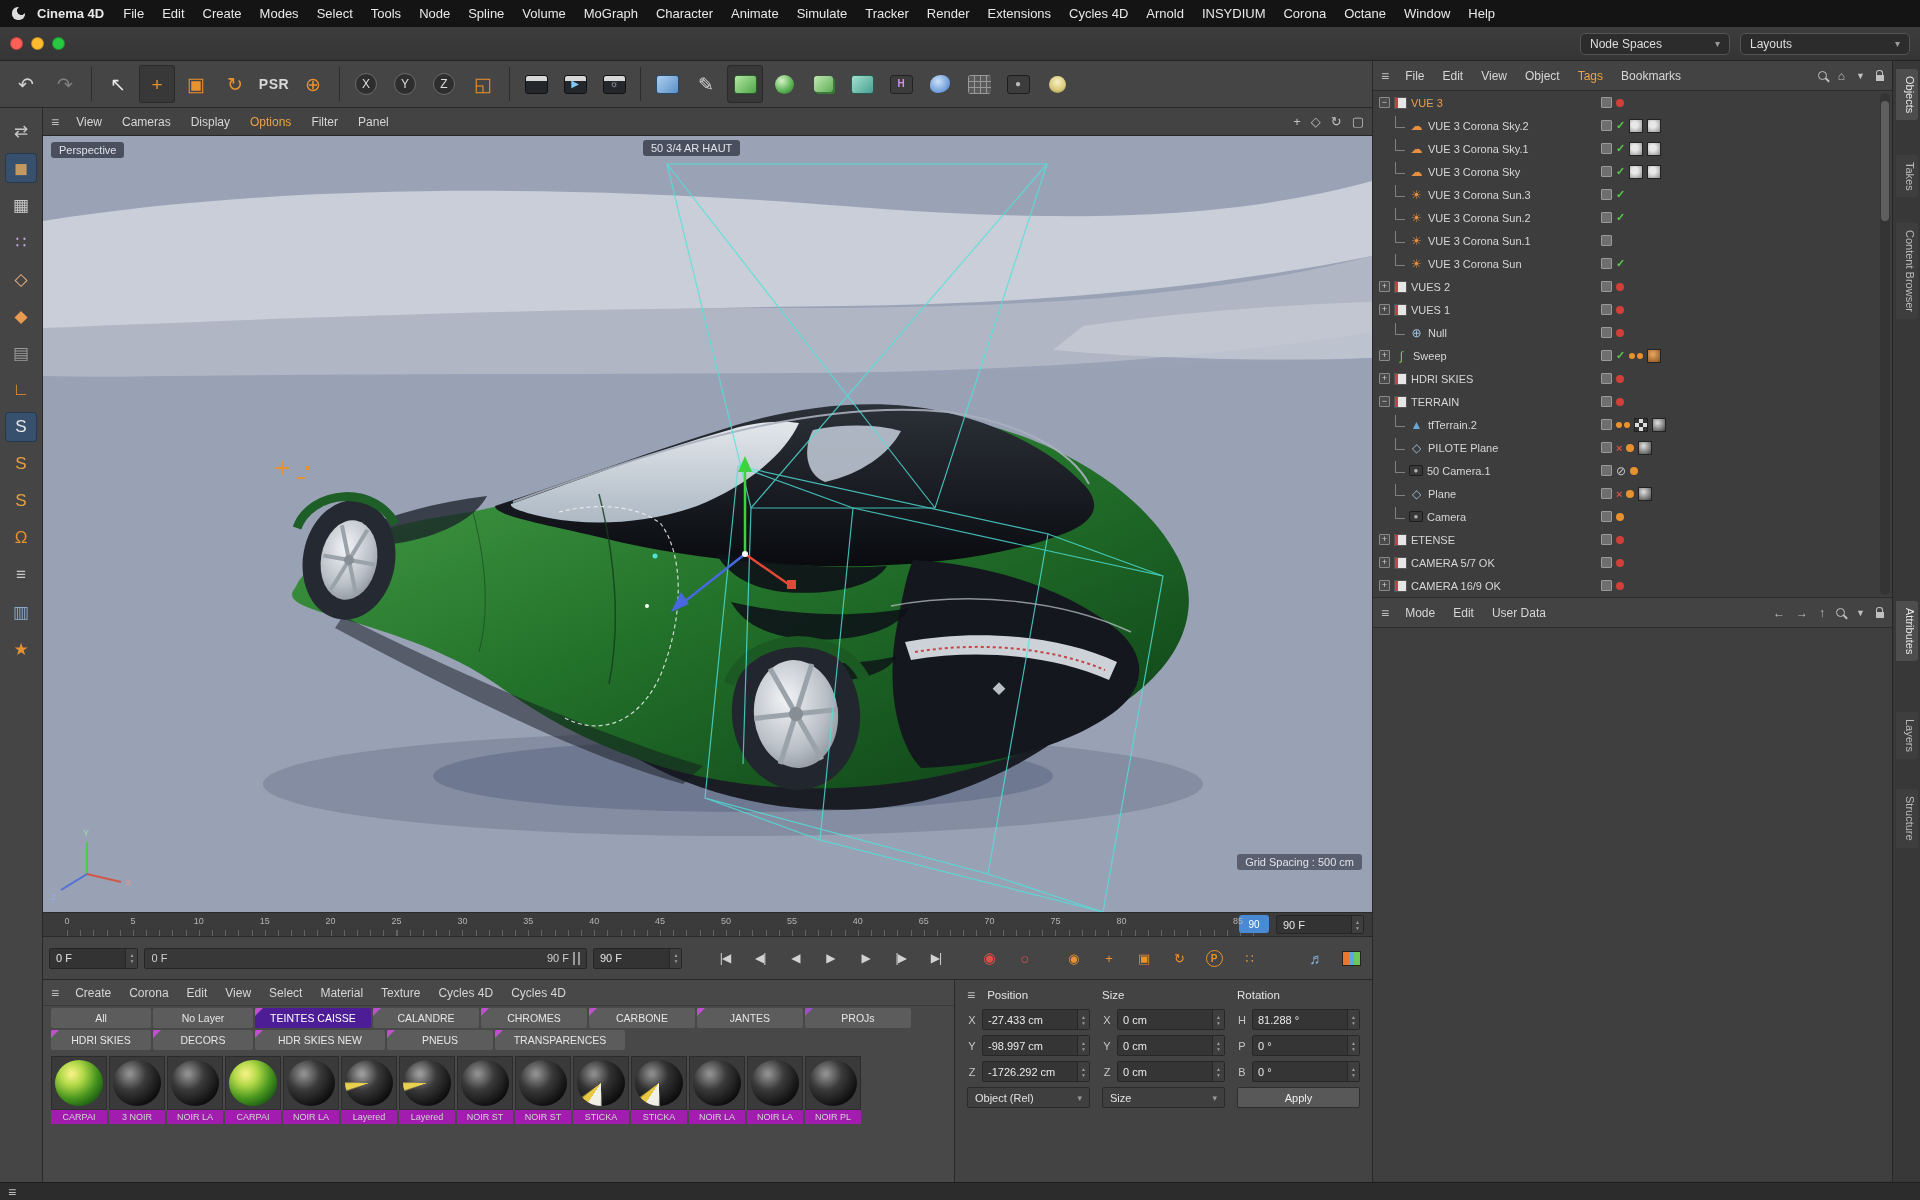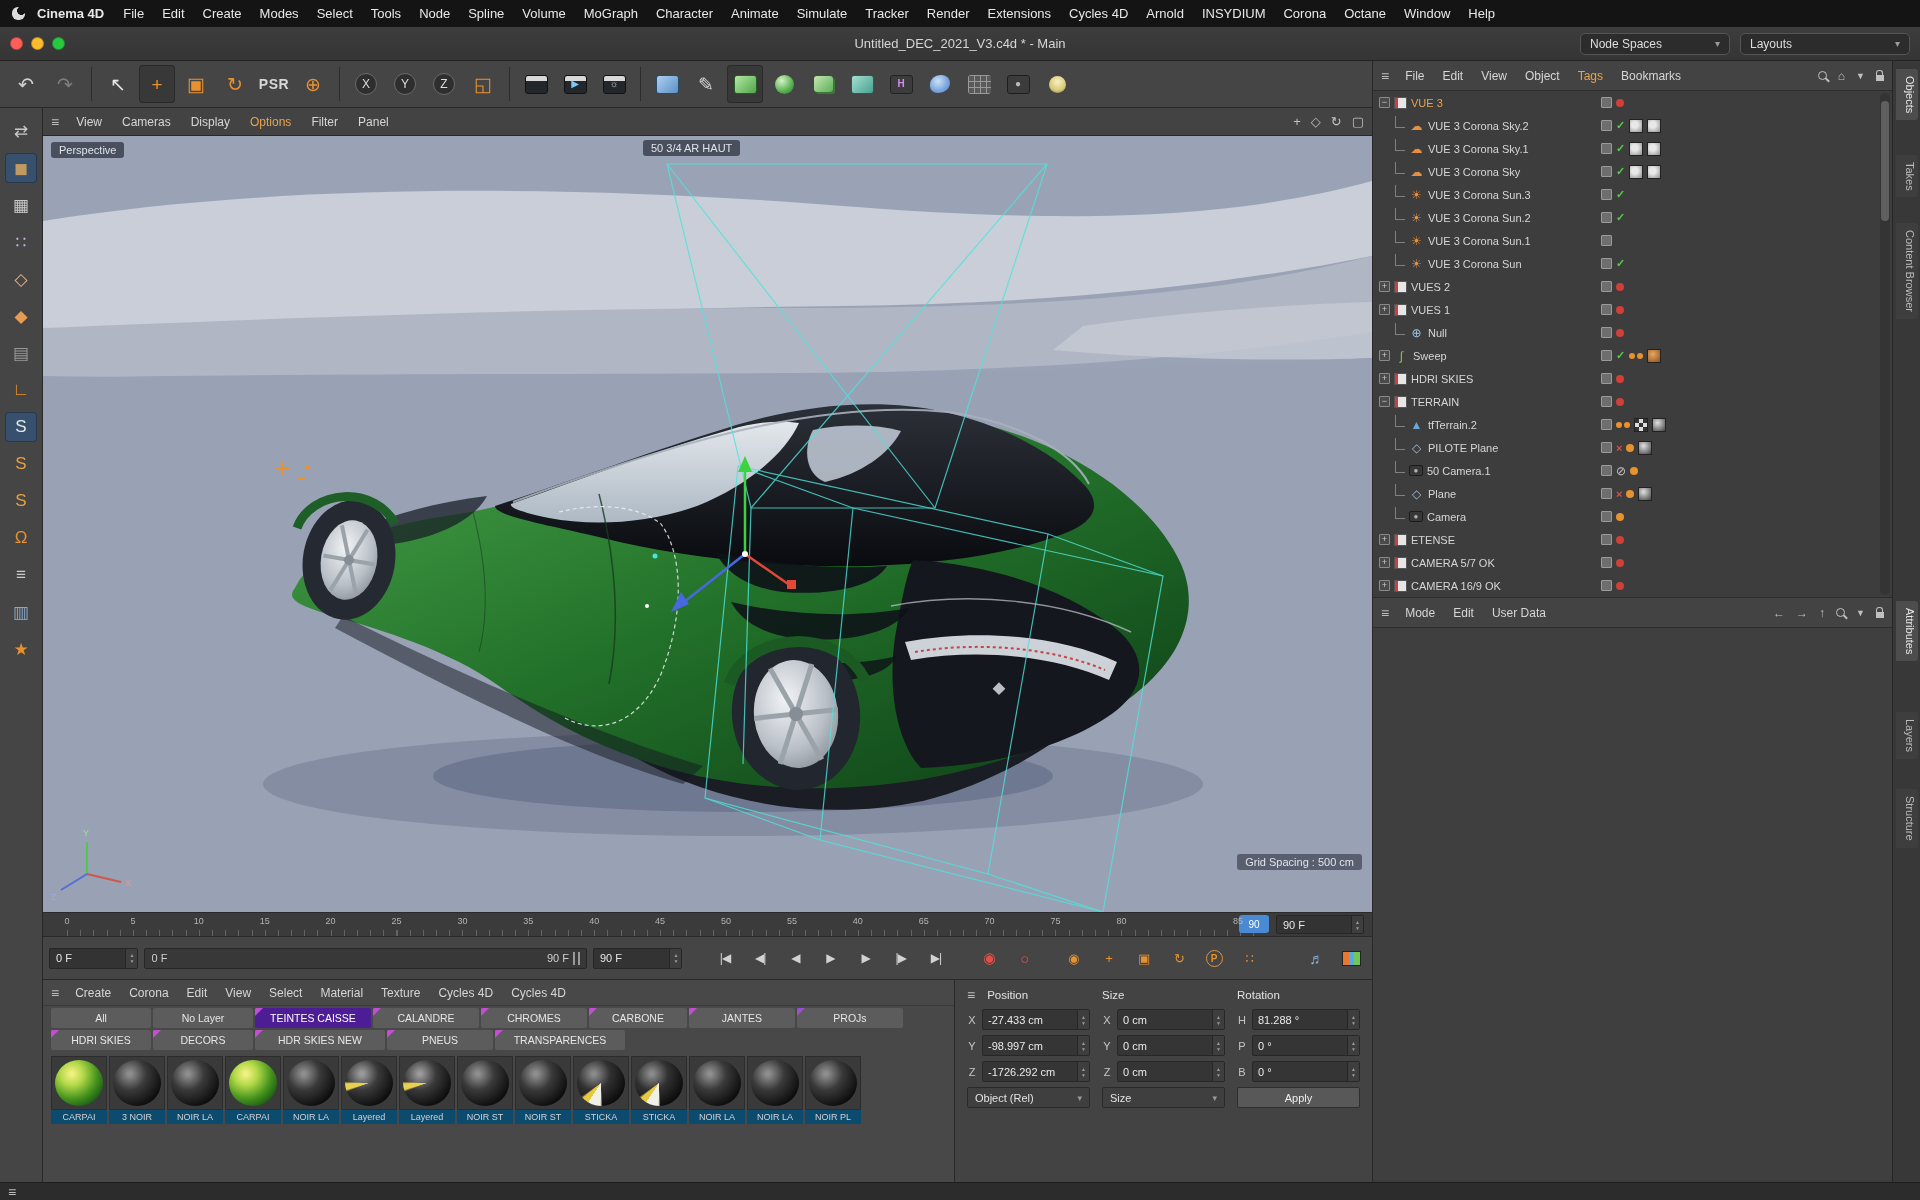--- a/index.html
+++ b/index.html
@@ -109,21 +109,21 @@
   .mat-items{display:flex;gap:2px;padding:6px 8px 0}
   .mat-item{width:56px}
   .mthumb{width:56px;height:54px;background:#3a3a3a;border:1px solid #2c2c2c;position:relative}
   .msphere{position:absolute;inset:3px;border-radius:50%}
   .sph-carpaint{background:radial-gradient(circle at 35% 30%,#f0f080 4%,#b2d848 26%,#47941e 56%,#1a5a14 80%,#0c3a0c)}
   .sph-black{background:radial-gradient(circle at 35% 30%,#8e8e8e 4%,#3a3a3a 36%,#0d0d0d 76%)}
   .sph-layered{background:conic-gradient(from 210deg,transparent 0 38deg,#e8d050 44deg 58deg,transparent 64deg),
                radial-gradient(circle at 35% 30%,#9a9a9a 4%,#3a3a3a 36%,#0d0d0d 76%)}
   .sph-sticker{background:conic-gradient(from 150deg,transparent 0 26deg,#f0f0e6 32deg 64deg,#e8c840 64deg 80deg,transparent 86deg),
                radial-gradient(circle at 35% 30%,#8a8a8a 4%,#323232 36%,#0c0c0c 76%)}
-  .mlabel{height:14px;background:#0c4a6e;color:#d2d2d2;font-size:9px;display:flex;align-items:center;
+  .mlabel{height:14px;background:#a21caf;color:#d2d2d2;font-size:9px;display:flex;align-items:center;
           justify-content:center;overflow:hidden;white-space:nowrap}
 
   
   .coord-panel{left:955px;top:980px;width:417px;height:202px;background:#434343}
   .coord-grid{display:grid;grid-template-columns:1fr 1fr 1fr;gap:5px 12px;padding:6px 12px}
   .chead{display:flex;align-items:center;gap:6px;font-size:11.5px;color:#e2e2e2;height:18px}
   .crow{display:flex;align-items:center;gap:5px;height:21px}
   .cax{width:10px;font-size:11px;color:#c6c6c6;text-align:center}
   .cfield{flex:1;height:21px;background:#353535;border:1px solid #272727;border-radius:2px;display:flex;
           align-items:center;font-size:11px;color:#eaeaea}
@@ -215,21 +215,20 @@
         <span class="mb-item">Octane</span>
         <span class="mb-item">Window</span>
         <span class="mb-item">Help</span>
       </div>
   </div>
 
   <div class="titlebar abs">
     <div class="tlight" style="background:#ff5f57"></div>
     <div class="tlight" style="background:#febc2e"></div>
     <div class="tlight" style="background:#28c840"></div>
-    <div class="title-text">Untitled_DEC_2021_V3.c4d * - Main</div>
     <div class="tb-dd">
       <div class="dd">
         <span>Node Spaces</span>
         <span class="chev">▾</span>
       </div>
       <div class="dd" style="min-width:170px">
         <span>Layouts</span>
         <span class="chev">▾</span>
       </div>
     </div>
@@ -611,21 +610,21 @@
           <span>TEINTES CAISSE</span>
         </div>
         <div class="mtab" style="width: 106px;">
           <span class="corner" style="border-left-color: rgb(192, 80, 208); border-top-color: rgb(192, 80, 208);"></span>
           <span>CALANDRE</span>
         </div>
         <div class="mtab" style="width: 106px;">
           <span class="corner" style="border-left-color: rgb(192, 80, 208); border-top-color: rgb(192, 80, 208);"></span>
           <span>CHROMES</span>
         </div>
-        <div class="mtab" style="width: 98px;">
+        <div class="mtab" style="width: 106px;">
           <span class="corner" style="border-left-color: rgb(192, 80, 208); border-top-color: rgb(192, 80, 208);"></span>
           <span>CARBONE</span>
         </div>
         <div class="mtab" style="width: 106px;">
           <span class="corner" style="border-left-color: rgb(192, 80, 208); border-top-color: rgb(192, 80, 208);"></span>
           <span>JANTES</span>
         </div>
         <div class="mtab" style="width: 106px;">
           <span class="corner" style="border-left-color: rgb(154, 80, 208); border-top-color: rgb(154, 80, 208);"></span>
           <span>PROJs</span>

